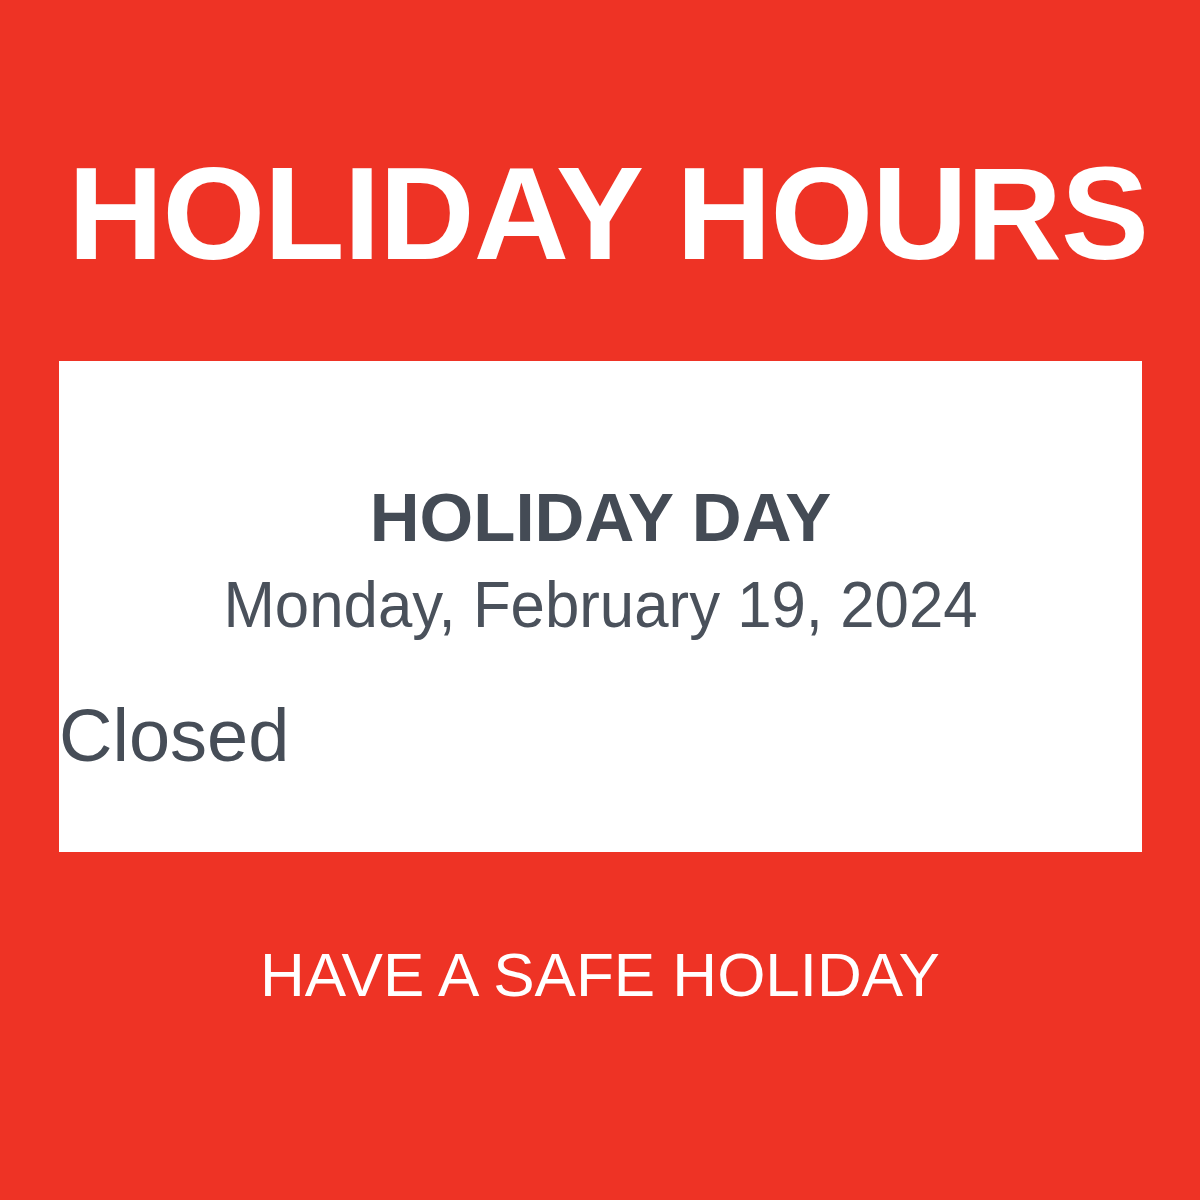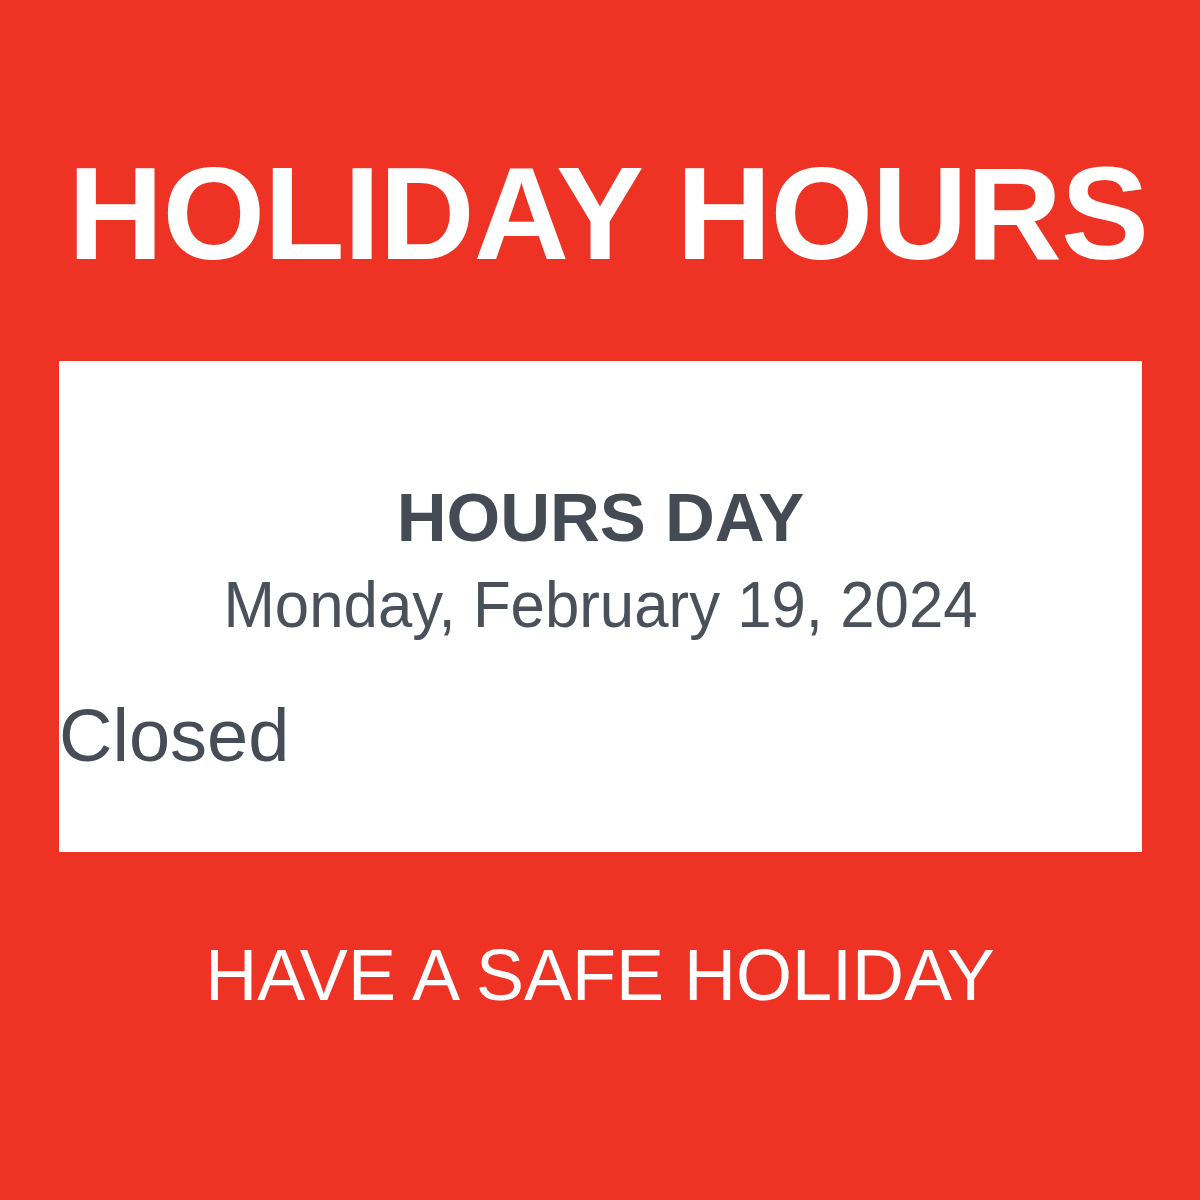--- a/index.html
+++ b/index.html
@@ -108,37 +108,37 @@
   
   .sign-footer {
     position: absolute;
     left: 0;
     top: 926px;
     width: 1200px;
     text-align: center;
     color: #ffffff;
     font-family: "Liberation Sans", sans-serif;
     font-weight: 400;
-    font-size: 72px;
+    font-size: 62px;
     line-height: 98px;
     letter-spacing: 0px;
     white-space: nowrap;
   }
 </style>
 </head>
 <body>
 
 <div class="sign">
 
   <div class="sign-title">HOLIDAY HOURS</div>
 
   <div class="card">
     <div class="card-inner">
 
-      <div class="holiday-name">HOURS DAY</div>
+      <div class="holiday-name">HOLIDAY DAY</div>
 
       <div class="holiday-date">Monday, February 19, 2024</div>
 
       <div class="holiday-status">Closed</div>
 
     </div>
   </div>
 
   <div class="sign-footer">HAVE A SAFE HOLIDAY</div>
 

